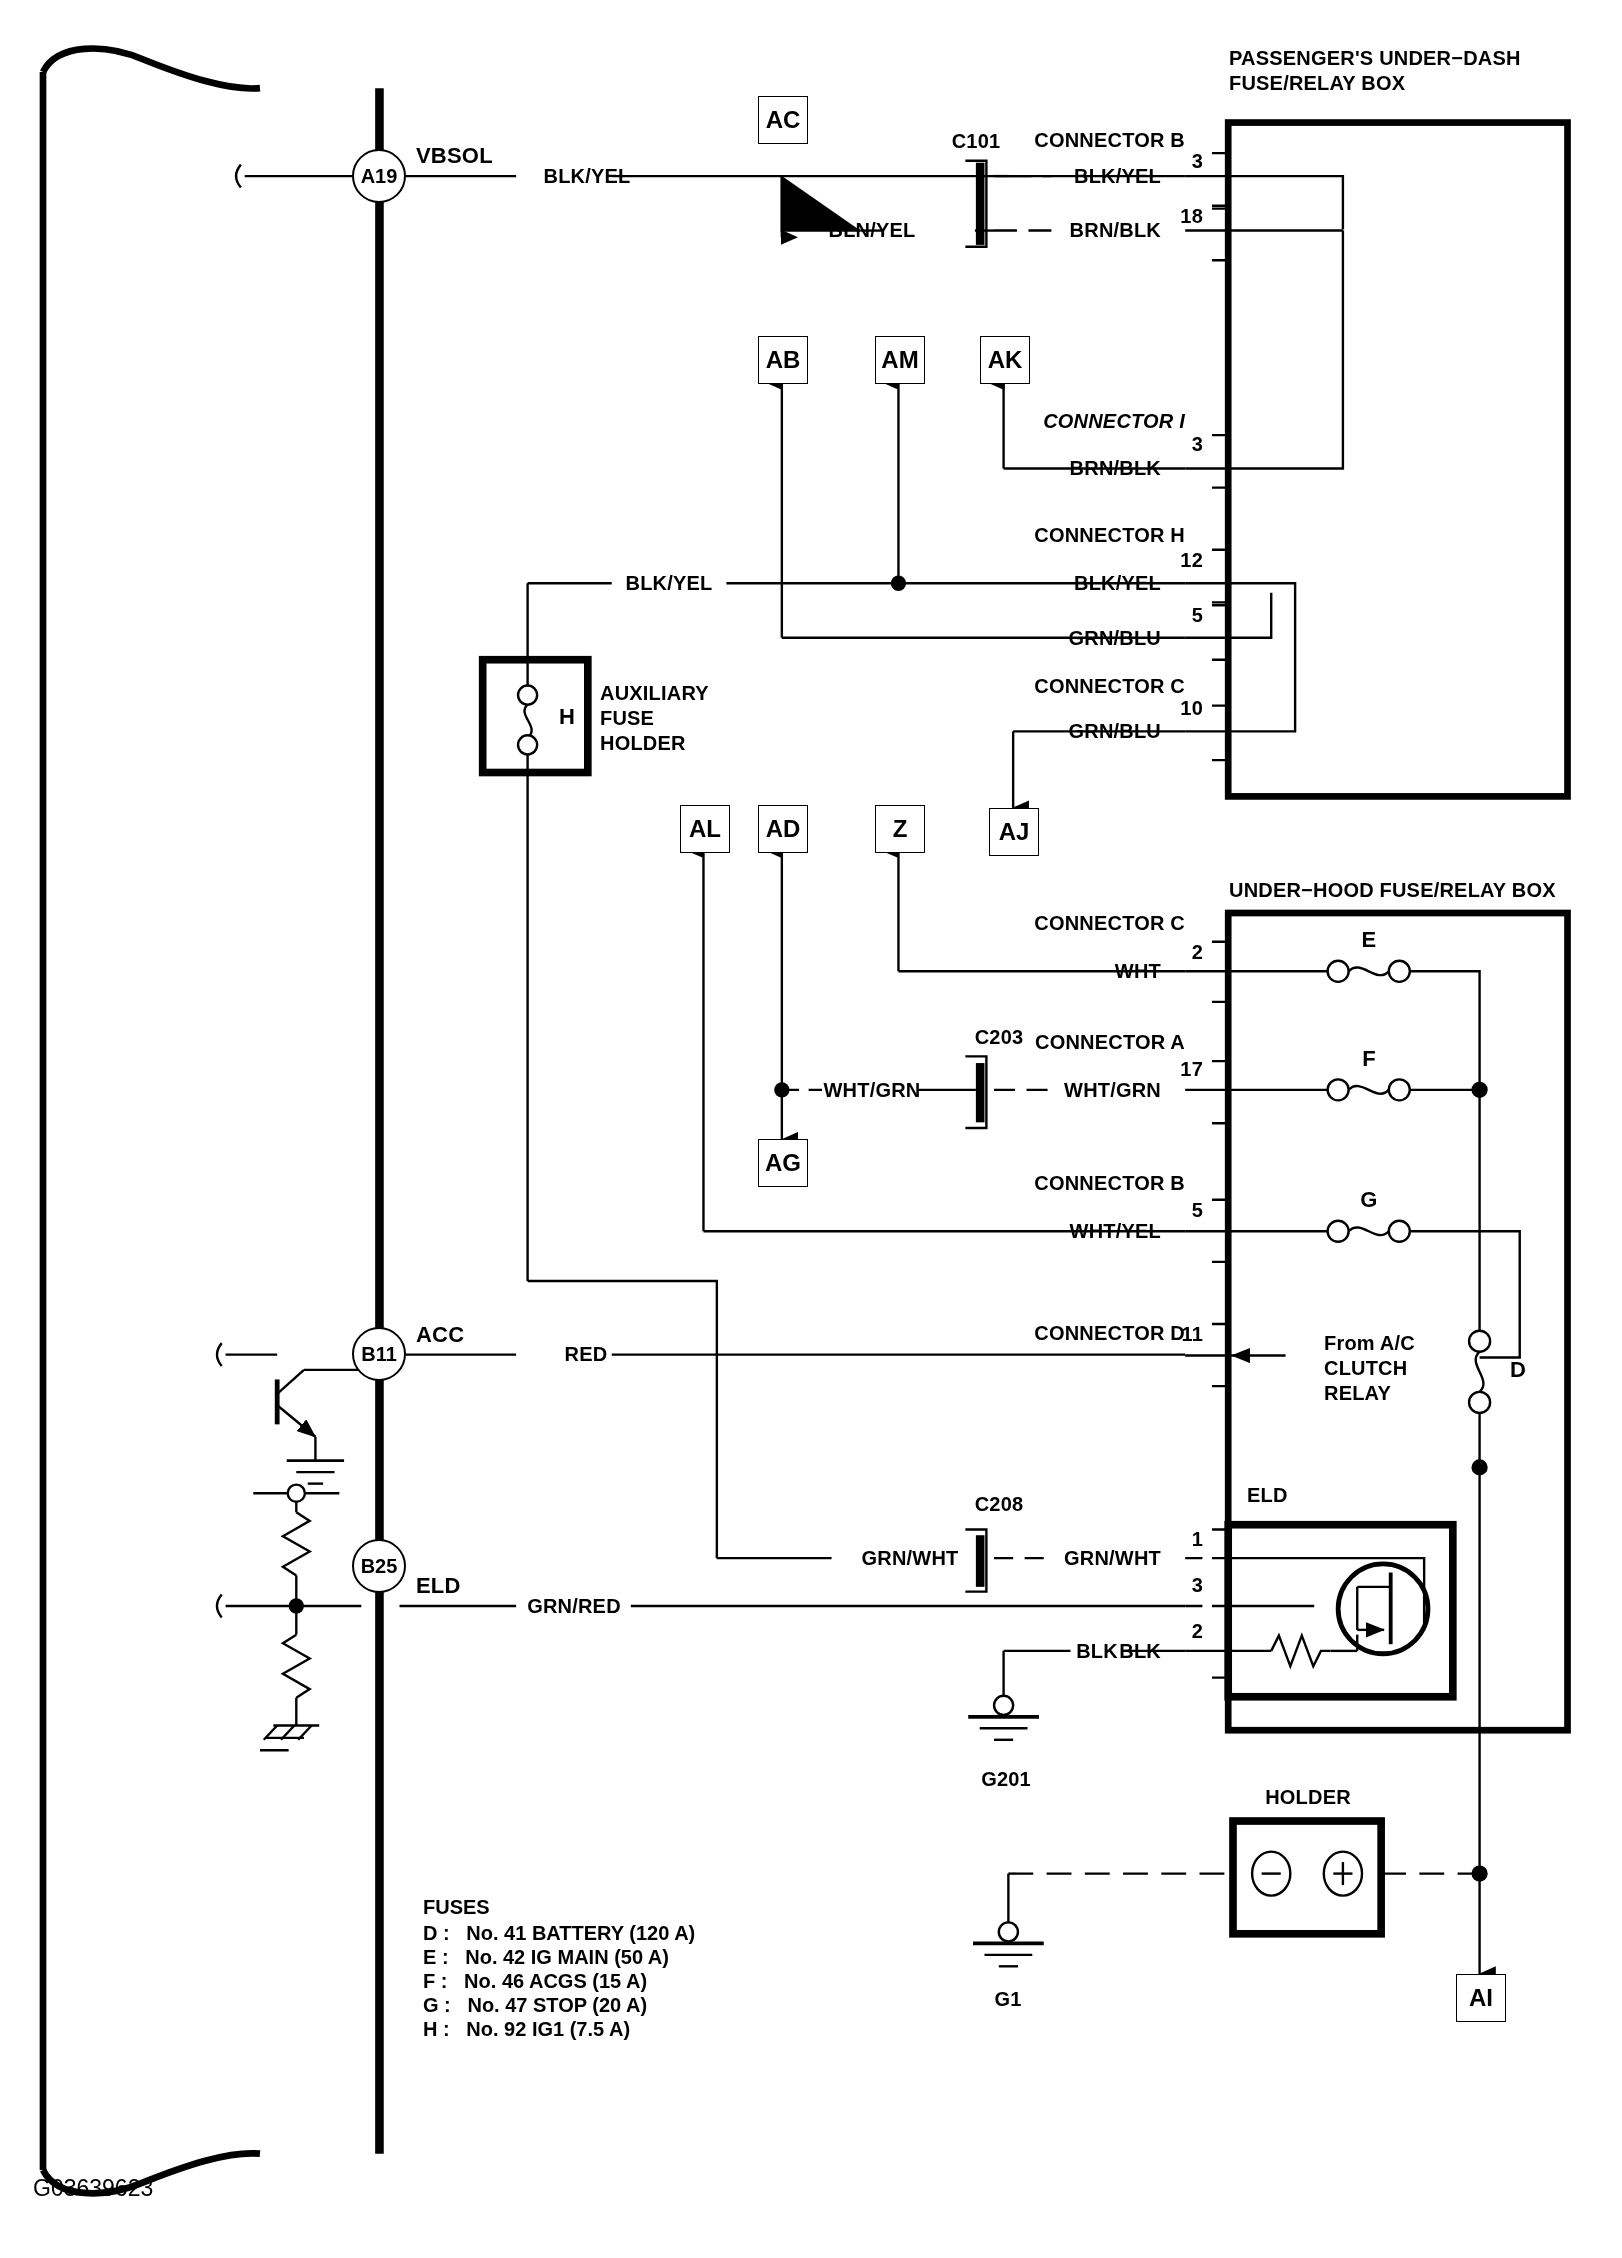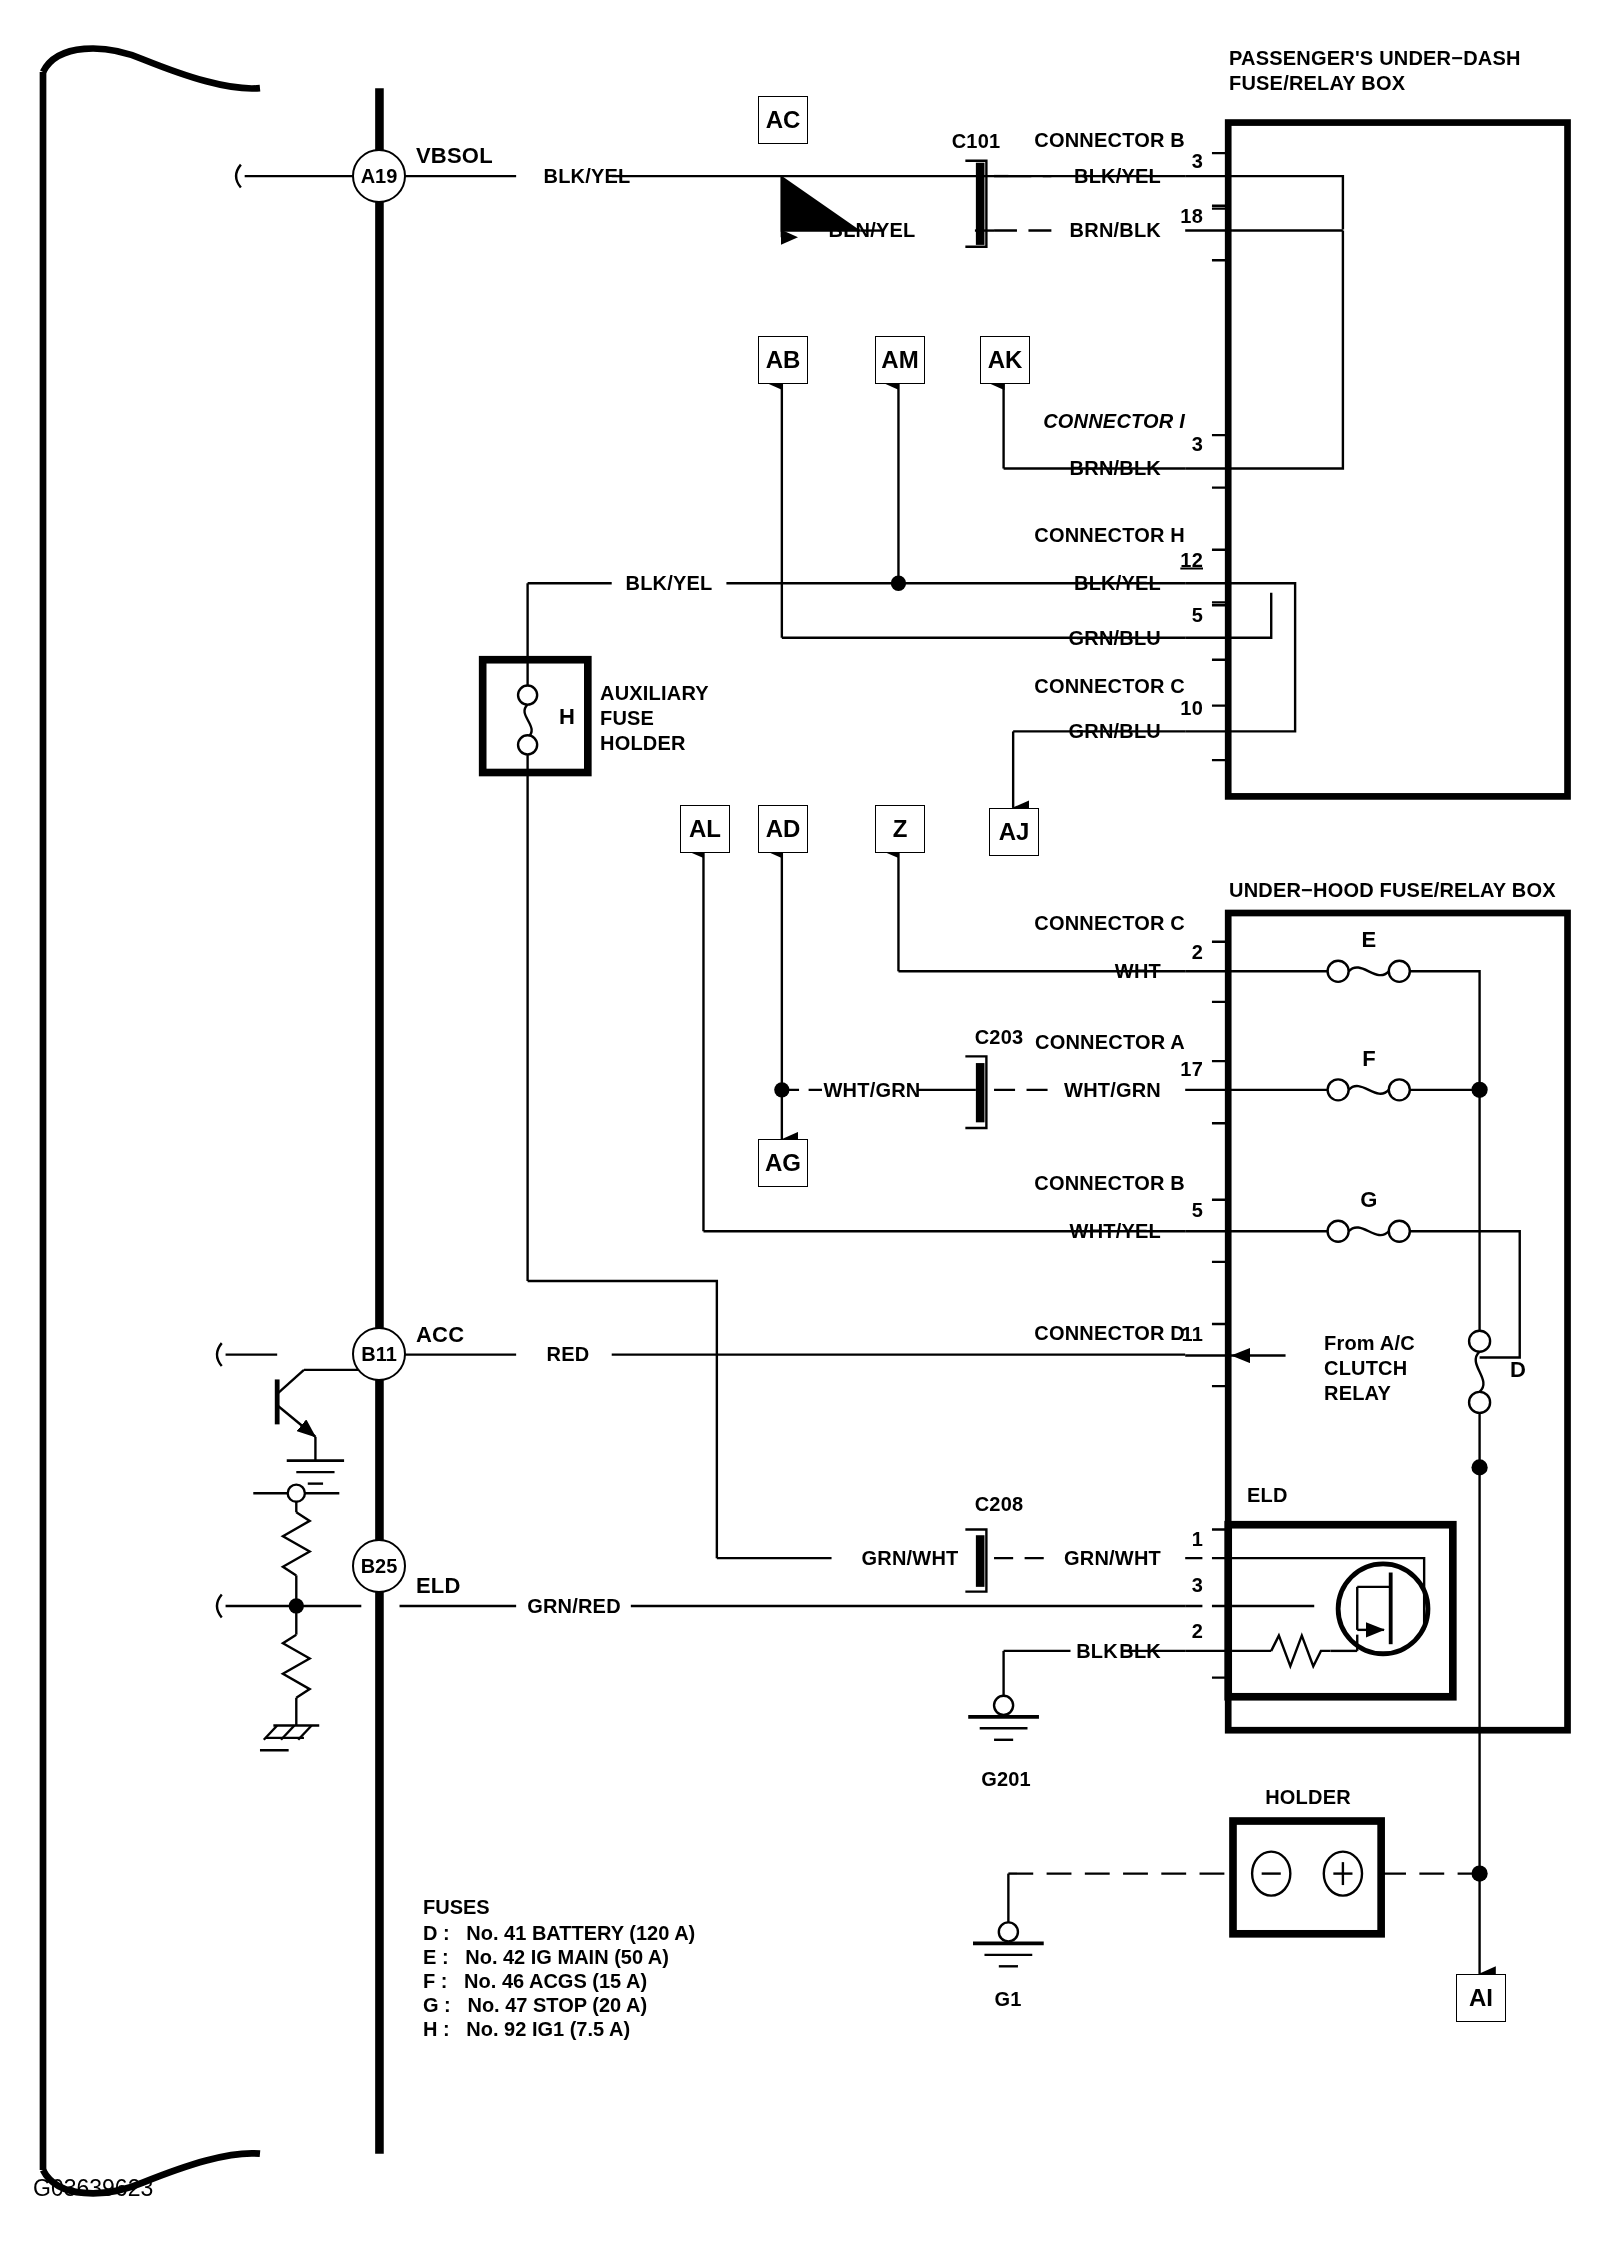--- a/index.html
+++ b/index.html
@@ -349,21 +349,21 @@
 HOLDER</div>
 
 <div class="lbl t21 rt" style="left:1185px;top:140px;">CONNECTOR B</div>
 <div class="lbl t21 rt" style="left:1185px;top:421px;font-style:italic;">CONNECTOR I</div>
 <div class="lbl t21 rt" style="left:1185px;top:535px;">CONNECTOR H</div>
 <div class="lbl t21 rt" style="left:1185px;top:686px;">CONNECTOR C</div>
 
 <div class="lbl t21 rt" style="left:1203px;top:161px;">3</div>
 <div class="lbl t21 rt" style="left:1203px;top:216px;">18</div>
 <div class="lbl t21 rt" style="left:1203px;top:444px;">3</div>
-<div class="lbl t21 rt" style="left:1203px;top:560px;text-decoration:underline;">12</div>
+<div class="lbl t21 rt" style="left:1203px;top:560px;">12</div>
 <div class="lbl t21 rt" style="left:1203px;top:615px;">5</div>
 <div class="lbl t21 rt" style="left:1203px;top:708px;">10</div>
 
 <div class="lbl t21 rt" style="left:1161px;top:176px;">BLK/YEL</div>
 <div class="lbl t21 rt" style="left:1161px;top:230px;">BRN/BLK</div>
 <div class="lbl t21 rt" style="left:1161px;top:468px;">BRN/BLK</div>
 <div class="lbl t21 rt" style="left:1161px;top:583px;">BLK/YEL</div>
 <div class="lbl t21 rt" style="left:1161px;top:638px;">GRN/BLU</div>
 <div class="lbl t21 rt" style="left:1161px;top:731px;">GRN/BLU</div>
 
@@ -384,21 +384,21 @@
 <div class="lbl t21 rt" style="left:1203px;top:1539px;">1</div>
 <div class="lbl t21 rt" style="left:1203px;top:1585px;">3</div>
 <div class="lbl t21 rt" style="left:1203px;top:1631px;">2</div>
 <div class="lbl t21 rt" style="left:1161px;top:1558px;">GRN/WHT</div>
 <div class="lbl t21 rt" style="left:1161px;top:1651px;">BLK</div>
 <div class="lbl t21" style="left:1247px;top:1484px;">ELD</div>
 
 <div class="lbl t21 mid" style="left:587px;top:176px;">BLK/YEL</div>
 <div class="lbl t21 mid" style="left:872px;top:230px;">BLN/YEL</div>
 <div class="lbl t21 mid" style="left:669px;top:583px;">BLK/YEL</div>
-<div class="lbl t21 mid" style="left:544px;top:1354px;padding-left:48px;">RED</div>
+<div class="lbl t21 mid" style="left:562px;top:1354px;padding-left:48px;">RED</div>
 <div class="lbl t21 mid" style="left:574px;top:1606px;">GRN/RED</div>
 <div class="lbl t21 mid" style="left:872px;top:1090px;">WHT/GRN</div>
 <div class="lbl t21 mid" style="left:910px;top:1558px;">GRN/WHT</div>
 <div class="lbl t21 mid" style="left:1097px;top:1651px;">BLK</div>
 
 <div class="lbl t22 cmid" style="left:1369px;top:927px;">E</div>
 <div class="lbl t22 cmid" style="left:1369px;top:1046px;">F</div>
 <div class="lbl t22 cmid" style="left:1369px;top:1187px;">G</div>
 <div class="lbl t22" style="left:1510px;top:1357px;">D</div>
 

